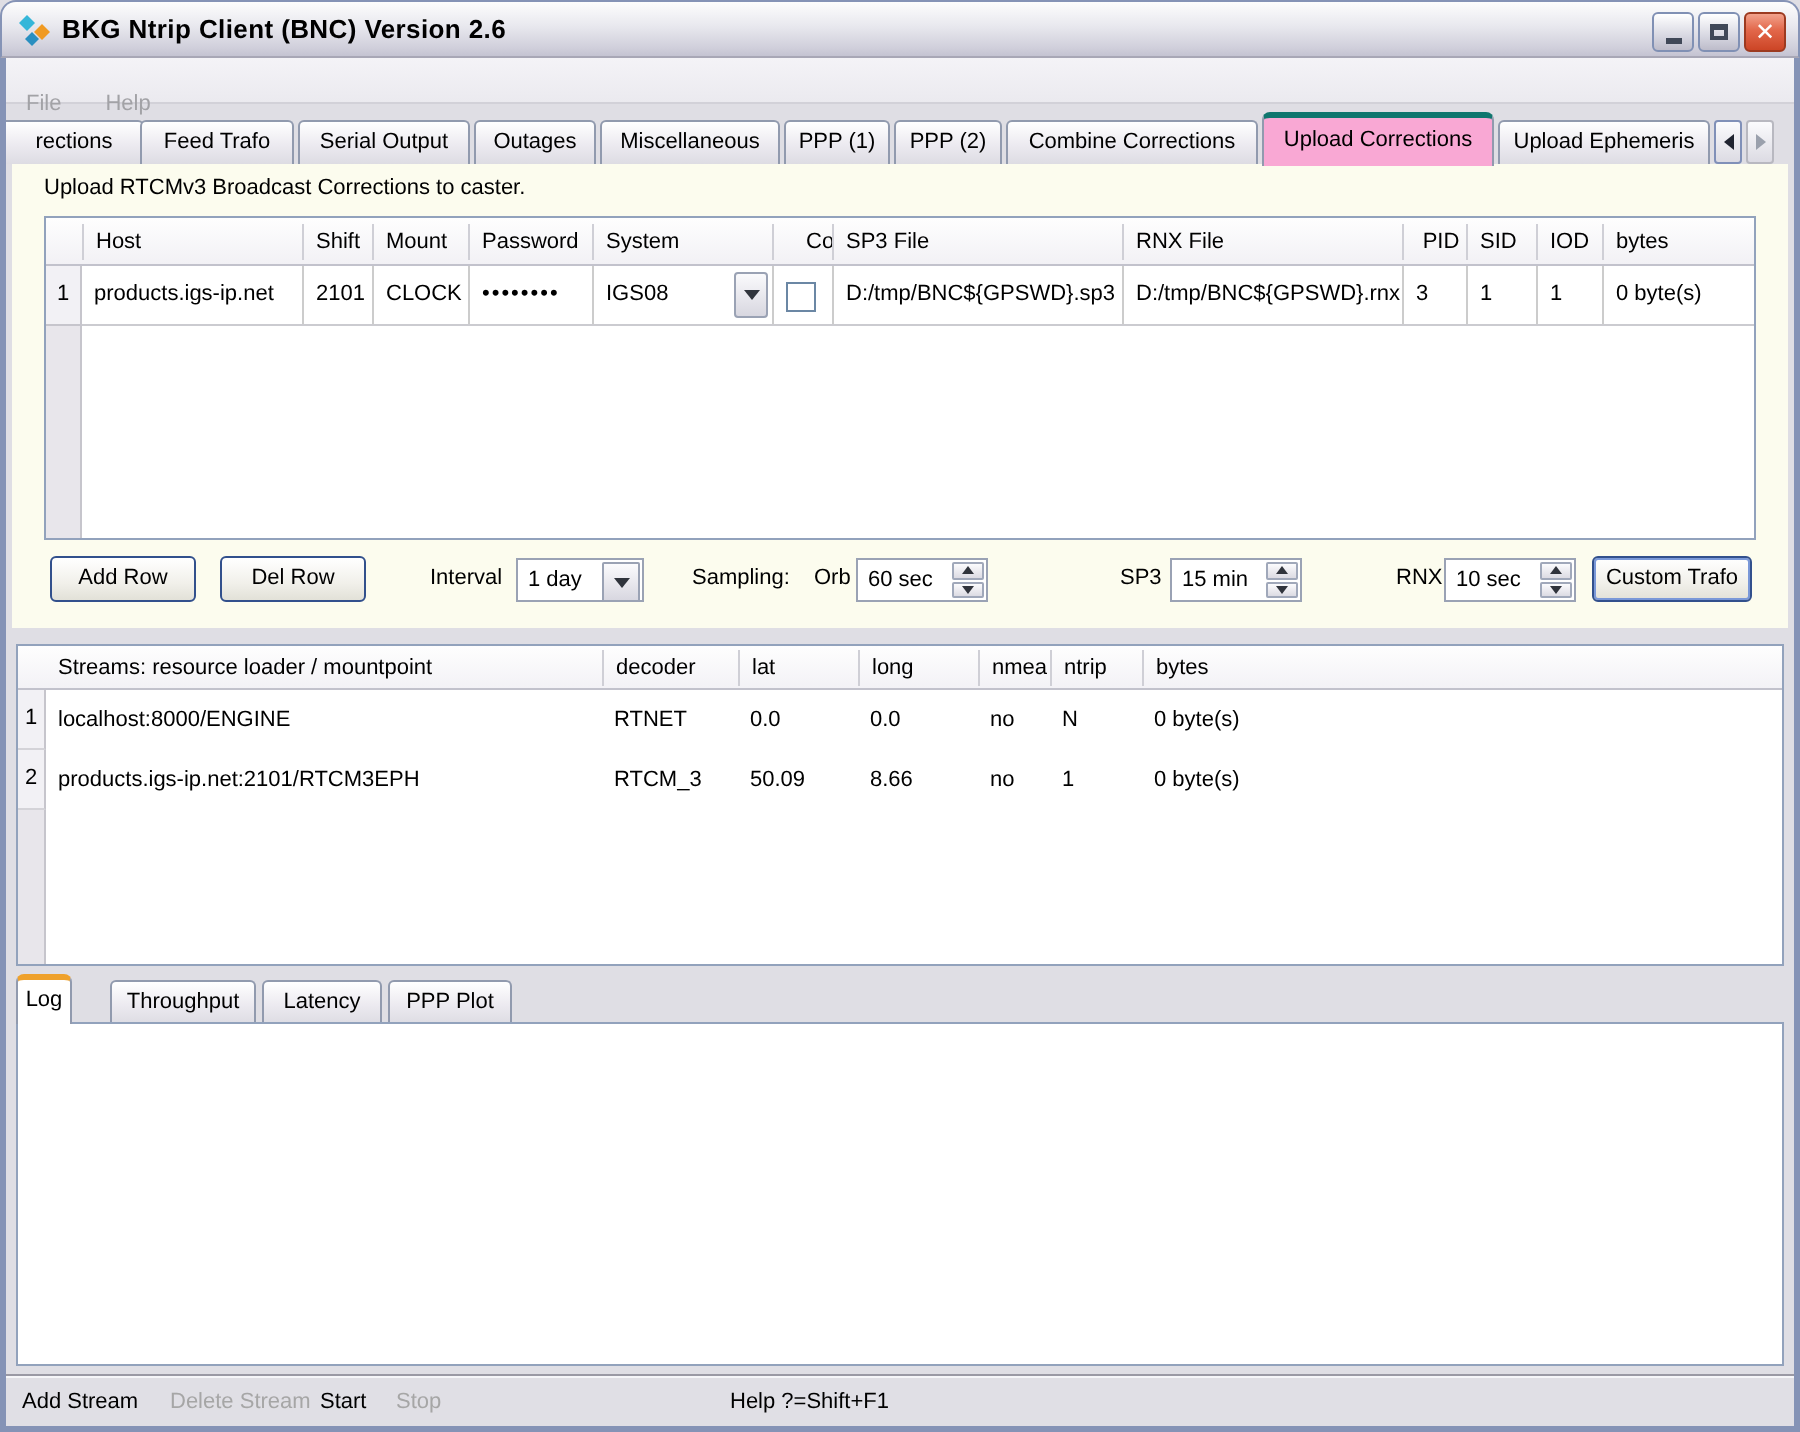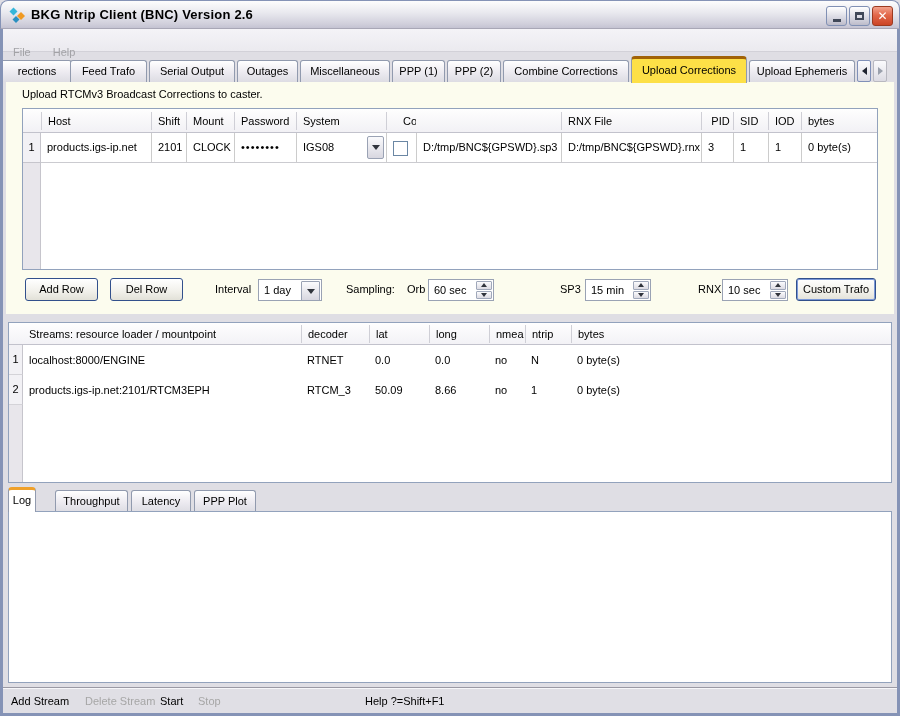--- a/index.html
+++ b/index.html
@@ -18,21 +18,21 @@
   .frame-l{left:0;top:29px;bottom:0;width:3px;background:#8593b6;}
   .frame-r{right:0;top:29px;bottom:0;width:3px;background:#8593b6;}
   .frame-b{left:0;bottom:0;right:0;height:3px;background:#8593b6;}
 
   .menubar{left:3px;top:29px;width:894px;height:23px;background:linear-gradient(#f4f3f7,#ebeaef);border-bottom:1px solid #d2d1d8;display:flex;align-items:center;gap:22px;padding-left:10px;}
   .menu-item{color:#a2a2a6;margin-top:24px;}
 
   
   .tab{top:60px;height:22px;border:1px solid #919aae;border-bottom:none;border-radius:3px 3px 0 0;background:linear-gradient(#ffffff,#eceaf0 55%,#dddce3);text-align:center;line-height:21px;white-space:nowrap;overflow:hidden;}
   .tab.cut{border-left:none;border-radius:0 3px 0 0;}
-  .tab.active{top:56px;height:27px;background:#fde047;border-top:3px solid #a16207;border-radius:4px 4px 0 0;line-height:23px;z-index:3;}
+  .tab.active{top:56px;height:27px;background:#f9a8d4;border-top:3px solid #0f766e;border-radius:4px 4px 0 0;line-height:23px;z-index:3;}
   .tscroll{top:60px;width:14px;height:22px;background:linear-gradient(#fbfbfd,#dcdbe3);border:1px solid #8090b8;border-radius:2px;display:flex;align-items:center;justify-content:center;}
   .tscroll.disabled{border-color:#b8b8c0;}
   .tri-l{width:0;height:0;border-top:4px solid transparent;border-bottom:4px solid transparent;border-right:5px solid #202430;}
   .tri-r{width:0;height:0;border-top:4px solid transparent;border-bottom:4px solid transparent;border-left:5px solid #9aa0ac;}
 
   
   .panel{left:6px;top:82px;width:888px;height:232px;background:#fcfcee;z-index:1;}
   .caption{left:22px;top:88px;}
   .utable{left:22px;top:108px;width:856px;height:162px;background:#fff;border:1px solid #92a2bc;}
   .uhead{left:0;top:0;right:0;height:24px;background:linear-gradient(#fefefe,#f2f1f5);border-bottom:1px solid #c2c2cc;}
@@ -128,20 +128,21 @@
 
 <div class="abs utable" style="z-index:2;">
   <div class="abs uhead">
     <div class="abs hcell first" style="left:0;width:18px;"></div>
     <div class="abs hcell" style="left:18px;width:110px;">Host</div>
     <div class="abs hcell" style="left:128px;width:35px;">Shift</div>
     <div class="abs hcell" style="left:163px;width:48px;">Mount</div>
     <div class="abs hcell" style="left:211px;width:62px;">Password</div>
     <div class="abs hcell" style="left:273px;width:90px;">System</div>
     <div class="abs hcell" style="left:363px;width:30px;padding-left:16px;">CoM</div>
+    <div class="abs hcell" style="left:393px;width:145px;">SP3 File</div>
     <div class="abs hcell" style="left:538px;width:140px;">RNX File</div>
     <div class="abs hcell" style="left:678px;width:32px;text-align:center;">PID</div>
     <div class="abs hcell" style="left:710px;width:35px;">SID</div>
     <div class="abs hcell" style="left:745px;width:33px;">IOD</div>
     <div class="abs hcell" style="left:778px;width:76px;">bytes</div>
   </div>
   <div class="abs ustrip"></div>
   <div class="abs urow">
     <div class="abs ucell" style="left:18px;width:110px;border-left:none;">products.igs-ip.net</div>
     <div class="abs ucell" style="left:128px;width:35px;">2101</div>

